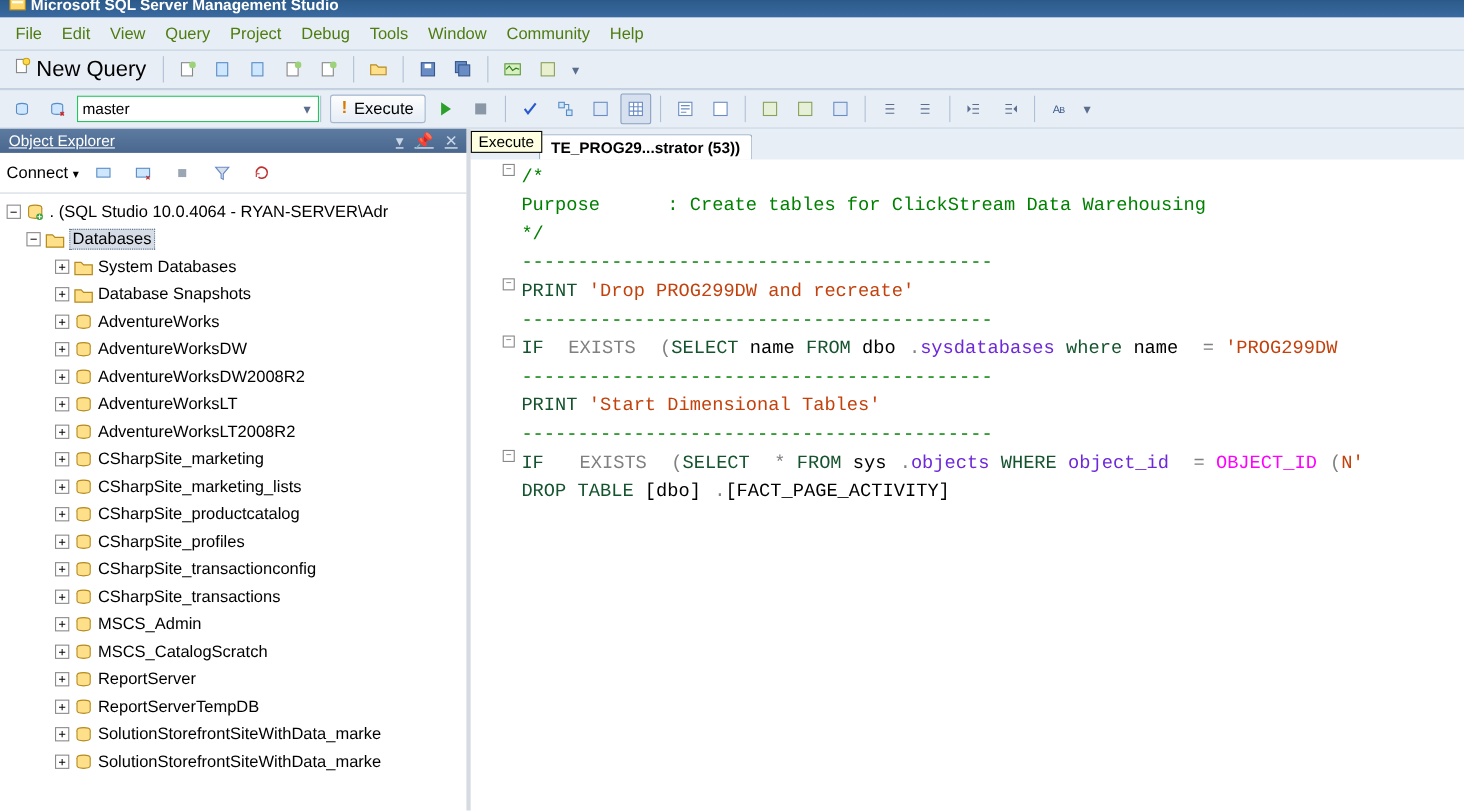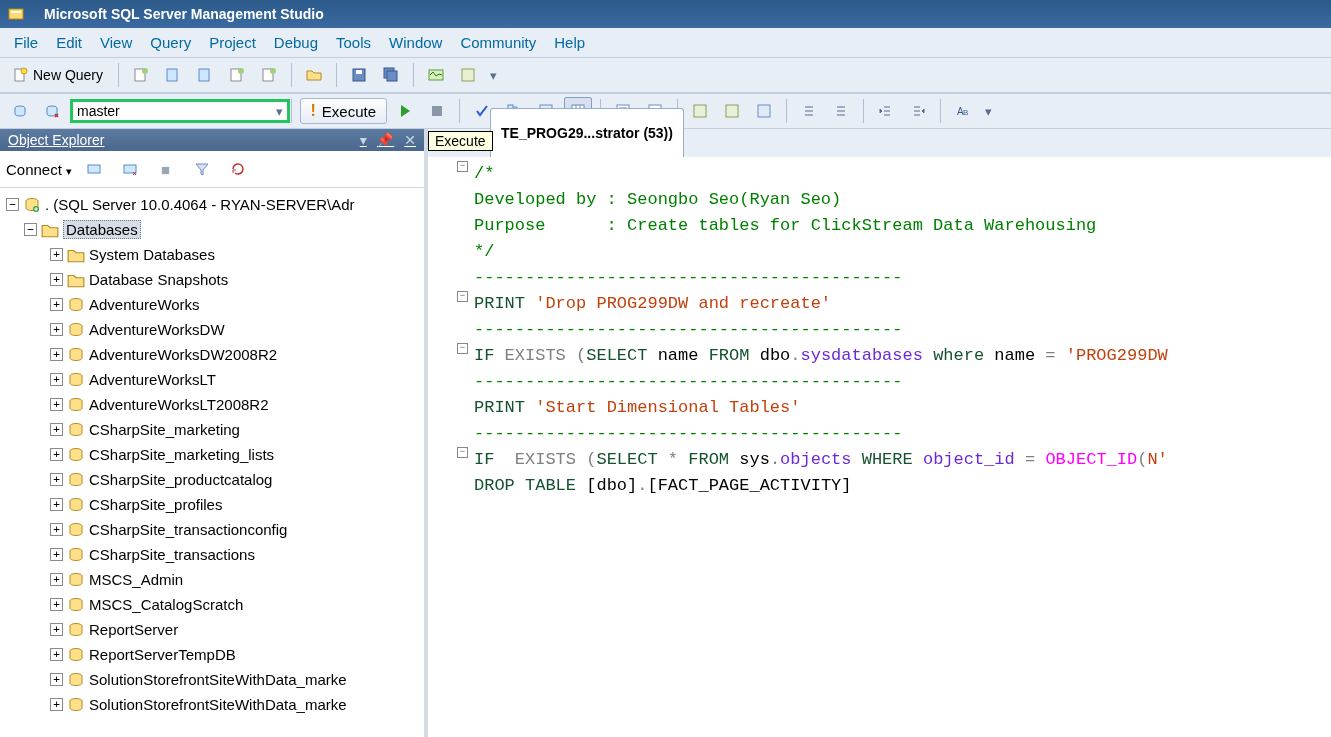--- a/index.html
+++ b/index.html
@@ -11,37 +11,37 @@
   height: 737px;
   overflow: hidden;
   display: flex;
   flex-direction: column;
 }
 .titlebar {
   background: linear-gradient(#2b5a8a, #3a6aa0);
   color: #fff;
   padding: 4px 8px;
   display: flex;
-  align-items: center;
-  gap: 20px;
+  align-items: flex-end;
+  gap: 4px;
   font-size: 14px;
   font-weight: bold;
-  height: 28px;
+  height: 16px;
 }
 .titlebar .app-icon {
   width: 16px; height:16px;
   display:inline-flex;align-items:center;justify-content:center;
 }
 .menubar {
   background: #e8eef6;
   display: flex;
   gap: 18px;
   padding: 6px 14px;
   font-size: 15px;
-  color: #0369a1;
+  color: #4d7c0f;
 }
 .menubar span { cursor: default; }
 .toolbar1, .toolbar2 {
   background: #e8eef6;
   border-top: 1px solid #c2cfde;
   border-bottom: 1px solid #c2cfde;
   display: flex;
   align-items: center;
   gap: 4px;
   padding: 3px 6px;
@@ -51,27 +51,27 @@
 .tb-btn {
   width: 28px; height: 28px;
   display:flex;align-items:center;justify-content:center;
   border:1px solid transparent;
   border-radius:2px;
 }
 .newquery {
   display:flex;gap:4px;
   padding:2px 6px;
   border:1px solid transparent;
-  font-size:14px;
+  font-size:20px;
 }
 .db-select {
   width: 220px;
   height: 24px;
   font-size: 14px;
-  border: 3px solid #22c55e;
+  border: 1px solid #22c55e;
   background:#fff;
   padding: 0 4px;
 }
 .exec-btn {
   display:flex;align-items:center;gap:6px;
   padding: 3px 10px;
   border:1px solid #a5b8d0;
   background: linear-gradient(#fdfdfd,#e6edf6);
   border-radius:3px;
   font-size:15px;
@@ -158,21 +158,21 @@
   background:#ffffe1;
   border:1px solid #000;
   padding:1px 6px;
   font-size:14px;
   z-index:5;
 }
 .tab {
   background:#fff;
   border:1px solid #9aaec6;
   border-bottom:none;
-  padding:16px 10px;
+  padding:3px 10px;
   font-size:14px;
   font-weight:bold;
   margin-left:60px;
   border-radius:3px 3px 0 0;
 }
 .code {
   flex:1;
   background:#fff;
   overflow:auto;
   padding: 4px 0 4px 8px;
@@ -196,21 +196,21 @@
 .gutter .fold {
   width:11px;height:11px;border:1px solid #888;background:#fff;
   display:inline-flex;align-items:center;justify-content:center;
   font-size:9px;line-height:1;margin-left:4px;
 }
 .c-comment { color: #008000; }
 .c-key { color: #14532d; }
 .c-str { color: #c2410c; }
 .c-sys { color: #6d28d9; }
 .c-func { color: #ff00ff; }
-.c-gray { color: #808080; }
+.c-gray { color: #808080; margin-left: 12px; }
 svg.icon16 { width:16px; height:16px; }
 </style>
 </head>
 <body>
 
 <div class="titlebar">
   <span class="app-icon">
     <svg viewBox="0 0 16 16">
         <rect x="1" y="3" width="14" height="10" fill="#ffd86b" stroke="#b58a1e"></rect>
         <rect x="3" y="5" width="10" height="2" fill="#fff"></rect>
@@ -457,21 +457,21 @@
     </div>
     <div class="tree">
       <div class="tree-row">
         <span class="exp">−</span>
         <span class="srv-icon"><svg viewBox="0 0 16 16">
               <ellipse cx="8" cy="4" rx="6" ry="2.5" fill="#ffe08a" stroke="#b58a1e"></ellipse>
               <path d="M2 4v7c0 1.4 2.7 2.5 6 2.5s6-1.1 6-2.5V4" fill="#ffe08a" stroke="#b58a1e"></path>
               <circle cx="12" cy="12" r="3" fill="#3aa03a"></circle>
               <path d="M12 10v4M10 12h4" stroke="#fff"></path>
             </svg></span>
-        <span>. (SQL Server 10.0.4064 - RYAN-SERVER\Adr</span>
+        <span>. (SQL Studio 10.0.4064 - RYAN-SERVER\Adr</span>
       </div>
       <div class="tree-row indent1">
         <span class="exp">−</span>
         <span class="folder-icon"><svg viewBox="0 0 16 14">
               <path d="M1 3h5l2 2h7v8H1z" fill="#ffe08a" stroke="#b58a1e"></path>
             </svg></span>
         <span class="sel">Databases</span>
       </div>
       <div id="tree-body">
           <div class="tree-row indent2">
@@ -630,21 +630,20 @@
 
   <div class="editor-area">
     <div class="tab-row">
       <div class="tooltip-box">Execute</div>
       <div class="tab">
         <span>TE_PROG29...strator (53))</span>
       </div>
     </div>
     <div class="code" id="code-body">
         <div class="code-line"><span class="gutter"><span class="fold">−</span></span><span><span class="c-comment">/*</span></span></div>
-        <div class="code-line"><span class="gutter"></span><span><span class="c-comment">Developed by : Seongbo Seo(Ryan Seo)</span></span></div>
         <div class="code-line"><span class="gutter"></span><span><span class="c-comment">Purpose      : Create tables for ClickStream Data Warehousing</span></span></div>
         <div class="code-line"><span class="gutter"></span><span><span class="c-comment">*/</span></span></div>
         <div class="code-line"><span class="gutter"></span><span><span></span></span></div>
         <div class="code-line"><span class="gutter"></span><span><span class="c-comment">------------------------------------------</span></span></div>
         <div class="code-line"><span class="gutter"><span class="fold">−</span></span><span><span class="c-key">PRINT </span><span class="c-str">'Drop PROG299DW and recreate'</span></span></div>
         <div class="code-line"><span class="gutter"></span><span><span class="c-comment">------------------------------------------</span></span></div>
         <div class="code-line"><span class="gutter"><span class="fold">−</span></span><span><span class="c-key">IF </span><span class="c-gray">EXISTS </span><span class="c-gray">(</span><span class="c-key">SELECT</span><span> name </span><span class="c-key">FROM</span><span> dbo</span><span class="c-gray">.</span><span class="c-sys">sysdatabases </span><span class="c-key">where</span><span> name </span><span class="c-gray">= </span><span class="c-str">'PROG299DW</span></span></div>
         <div class="code-line"><span class="gutter"></span><span><span></span></span></div>
         <div class="code-line"><span class="gutter"></span><span><span></span></span></div>
         <div class="code-line"><span class="gutter"></span><span><span class="c-comment">------------------------------------------</span></span></div>

